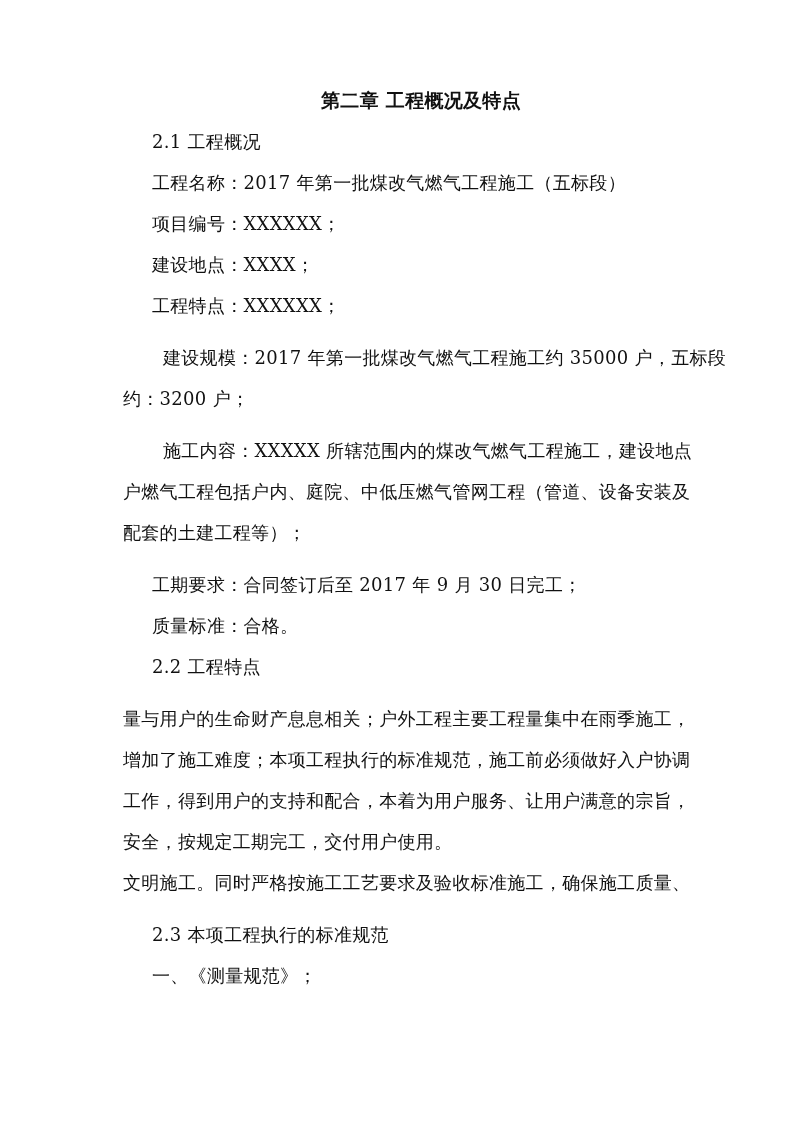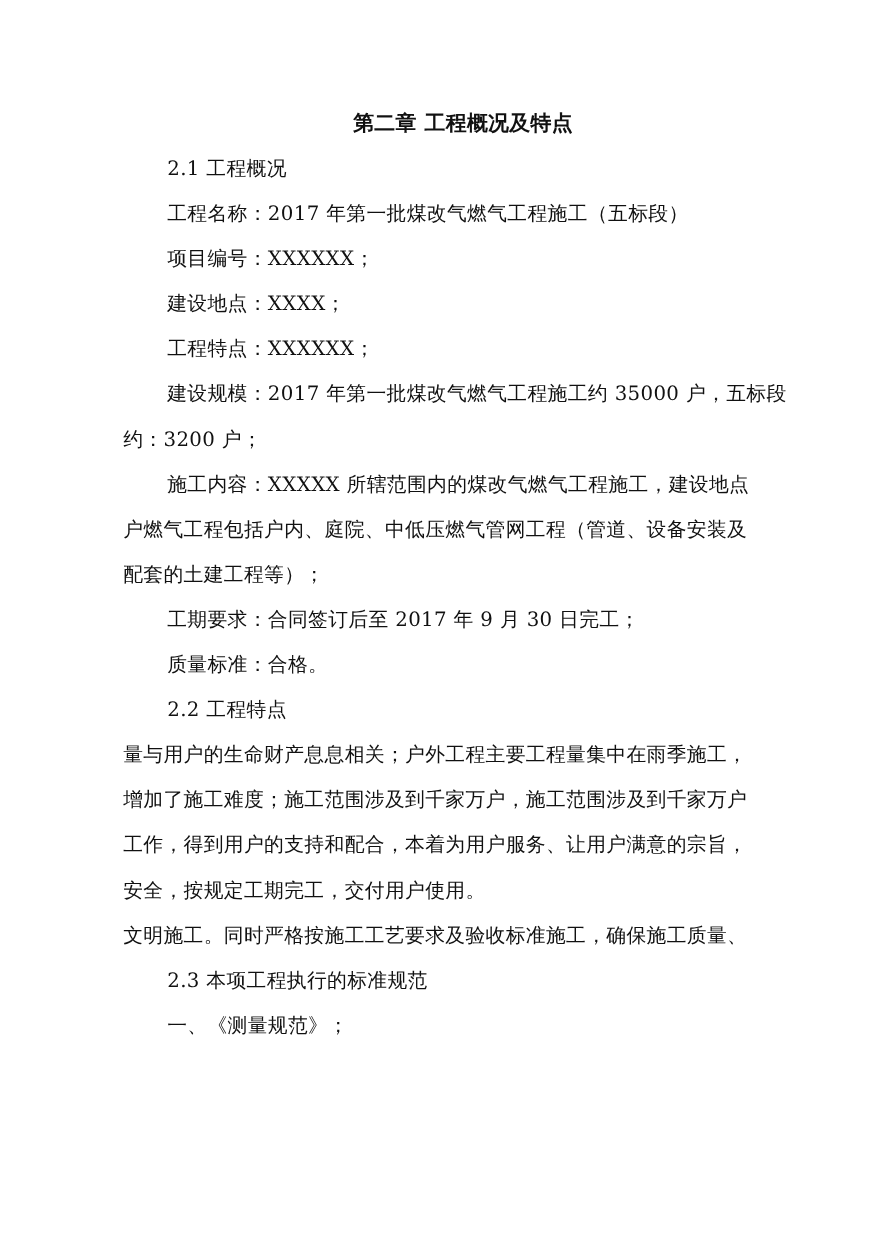--- a/index.html
+++ b/index.html
@@ -11,38 +11,38 @@
       width: 793px;
       height: 1122px;
       position: relative;
       overflow: hidden;
       font-family: "DejaVu Serif", "Liberation Serif", serif;
       color: #111111;
     }
     .page {
       position: absolute;
       left: 112px;
-      top: 92px;
+      top: 80px;
       width: 576px;
     }
     .line {
       font-size: 18px;
       line-height: 41px;
       height: 41px;
       white-space: nowrap;
       letter-spacing: 0.3px;
     }
     .indent { padding-left: 40px; }
     .title {
       font-size: 19px;
       font-weight: bold;
       text-align: center;
       padding-left: 42px;
     }
-    .para { margin: 0; }
+    .para { margin: 11px; }
   </style>
 </head>
 <body>
 
 <div class="page">
 
   <div class="line title">第二章  工程概况及特点</div>
 
   <div class="line indent">2.1 工程概况</div>
 
@@ -62,21 +62,21 @@
     <div class="line">配套的土建工程等）；</div>
   </div>
 
   <div class="line indent">工期要求：合同签订后至 2017 年 9 月 30 日完工；</div>
   <div class="line indent">质量标准：合格。</div>
 
   <div class="line indent">2.2 工程特点</div>
 
   <div class="para">
     <div class="line">量与用户的生命财产息息相关；户外工程主要工程量集中在雨季施工，</div>
-    <div class="line">增加了施工难度；施工范围涉及到千家万户，施工范围涉及到千家万户</div>
+    <div class="line">增加了施工难度；本项工程执行的标准规范，施工前必须做好入户协调</div>
     <div class="line">工作，得到用户的支持和配合，本着为用户服务、让用户满意的宗旨，</div>
     <div class="line">安全，按规定工期完工，交付用户使用。</div>
     <div class="line">文明施工。同时严格按施工工艺要求及验收标准施工，确保施工质量、</div>
   </div>
 
   <div class="line indent">2.3 本项工程执行的标准规范</div>
 
   <div class="line indent">一、《测量规范》；</div>
 
 </div>

